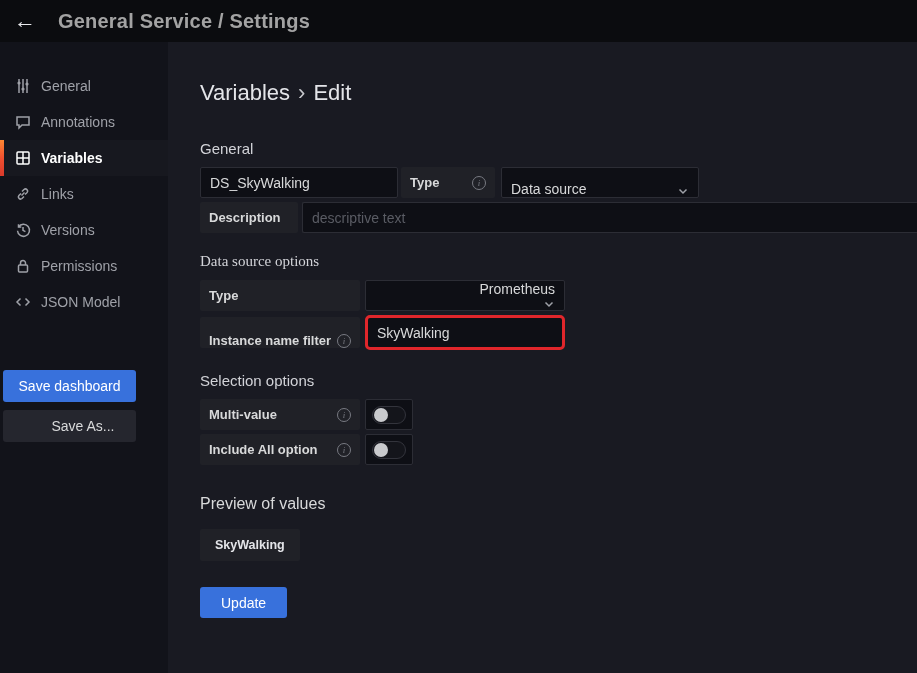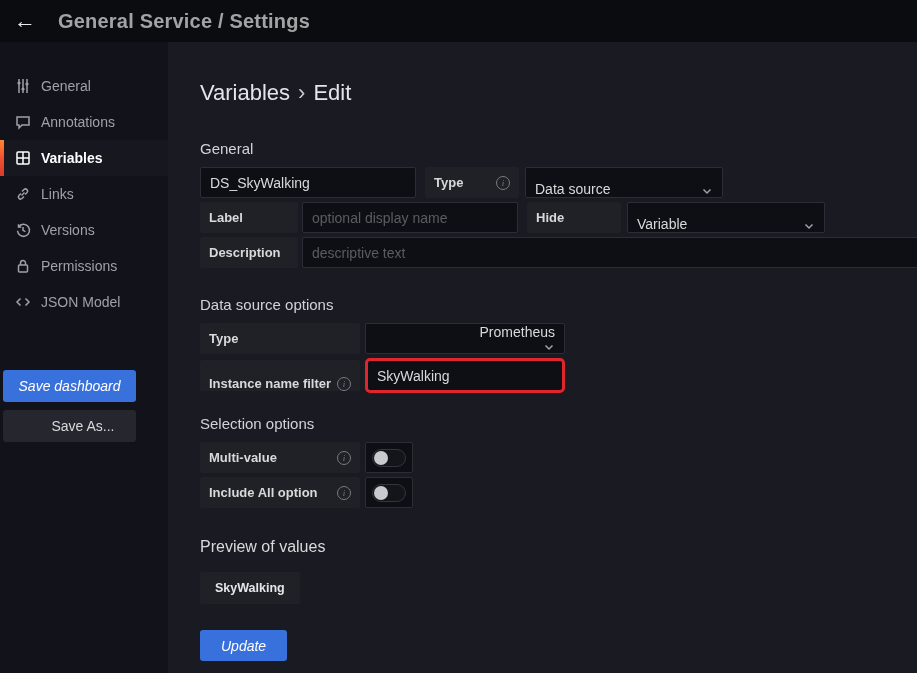--- a/index.html
+++ b/index.html
@@ -23,48 +23,48 @@
                font-size:14px; cursor:pointer; position:relative; }
   .side-item .s-icon { width:17px; height:17px; margin-right:10px; display:flex; align-items:center; justify-content:center; }
   .side-item svg { stroke:#9fa1a8; }
   .side-item.active { color:#ffffff; font-weight:700; background:#17181f; }
   .side-item.active svg { stroke:#ffffff; }
   .side-item.active::before { content:""; position:absolute; left:0; top:0; bottom:0; width:4px;
                background:linear-gradient(180deg,#ff8833 0%,#f0502f 50%,#d93a2b 100%); }
 
   .side-buttons { margin-top:50px; padding:0 4px 0 3px; }
   .btn { border:none; border-radius:3px; font-family:inherit; font-weight:500; cursor:pointer; display:block; }
-  .btn-primary { background:#3871dc; color:#ffffff;font-style:italic; }
+  .btn-primary { background:#3871dc; color:#ffffff; }
   .btn-secondary { background:#25262e; color:#d8d9da;padding-left:27px; }
   .side-buttons .btn { width:133px; height:32px; font-size:14px; margin-bottom:8px; }
 
   
   .page-heading { font-size:22px; font-weight:500; color:#e4e5e9; margin-bottom:34px; }
   .page-heading .sep { margin:0 8px; color:#c7c8cc; }
 
   .section-heading { font-size:15px; color:#d2d3d8; margin-bottom:10px; font-weight:400; }
 
   .form-row { display:flex; margin-bottom:4px; height:31px; }
   .f-label { background:#202127; border-radius:2px; display:flex; align-items:center; justify-content:space-between;
              padding:0 9px; font-size:13px; font-weight:600; color:#d8d9da; height:31px; }
   .f-input, .f-select { background:#0e0f15; border:1px solid #2c2d35; border-radius:2px; height:31px;
              color:#d8d9da; font-size:14px; font-family:inherit; padding:0 9px; }
   input.f-input::placeholder { color:#5a5c64; opacity:1; }
   .f-select { display:flex; align-items:flex-end; justify-content:space-between; cursor:pointer; }
 
   .w-label-sm { width:98px; margin-right:4px; }
-  .w-input    { width:216px; margin-right:9px; }
+  .w-input    { width:198px; margin-right:3px; }
   .w-label-sm2{ width:94px; margin-right:6px; }
   .w-select   { width:198px; }
   .w-desc     { flex:1; margin-right:-1px; border-right:none; }
 
   .w-label-lg { width:160px; margin-right:5px; }
   .w-ctl      { width:200px;flex-direction:column; }
 
-  .section-gap1 { margin-top:28px; }
+  .section-gap1 { margin-top:20px;font-family:Liberation Serif, serif; }
   .section-gap2 { margin-top:22px; }
   .section-gap3 { margin-top:30px; }
 
   .highlight-red { border:3px solid #e0262b !important; border-radius:5px; }
 
   .info-icon { width:14px; height:14px; border:1px solid #787a82; border-radius:50%; color:#787a82;
                font-size:9px; line-height:12px; text-align:center; font-weight:400; flex:0 0 14px;
                font-family:"Liberation Serif", serif; font-style:italic; }
 
   .chevron { width:12px; height:12px; flex:0 0 12px; }
@@ -192,35 +192,20 @@
           <span class="info-icon">i</span>
         </div>
         <div class="f-select w-select">
           <span>Data source</span>
           <svg class="chevron" viewBox="0 0 12 12" fill="none" stroke="#9fa1a8" stroke-width="1.5">
               <polyline points="2.5,4.5 6,8 9.5,4.5"></polyline>
             </svg>
         </div>
       </div>
 
-      <div class="form-row">
-        <div class="f-label w-label-sm">
-          <span>Label</span>
-        </div>
-        <input class="f-input w-input" placeholder="optional display name" style="">
-        <div class="f-label w-label-sm2">
-          <span>Hide</span>
-        </div>
-        <div class="f-select w-select">
-          <span>Variable</span>
-          <svg class="chevron" viewBox="0 0 12 12" fill="none" stroke="#9fa1a8" stroke-width="1.5">
-              <polyline points="2.5,4.5 6,8 9.5,4.5"></polyline>
-            </svg>
-        </div>
-      </div>
 
       <div class="form-row">
         <div class="f-label w-label-sm">
           <span>Description</span>
         </div>
         <input class="f-input w-desc" placeholder="descriptive text" style="">
       </div>
 
       <div class="section-heading section-gap1">Data source options</div>
 

